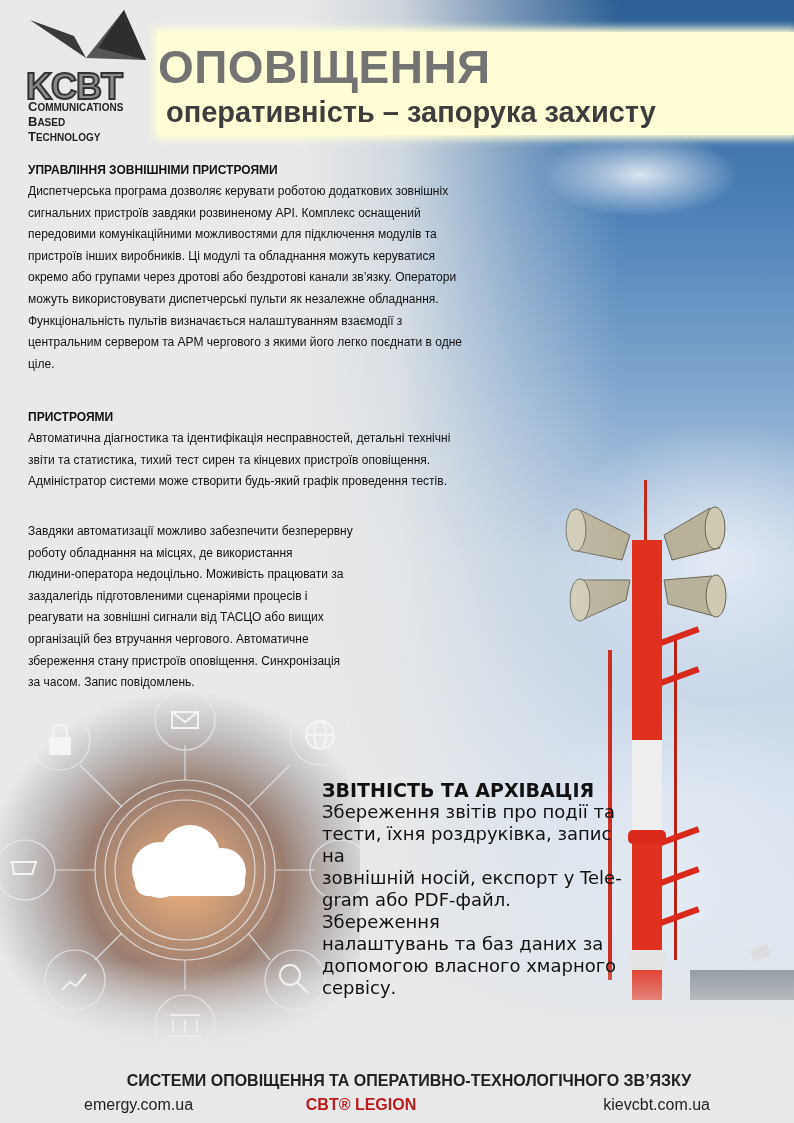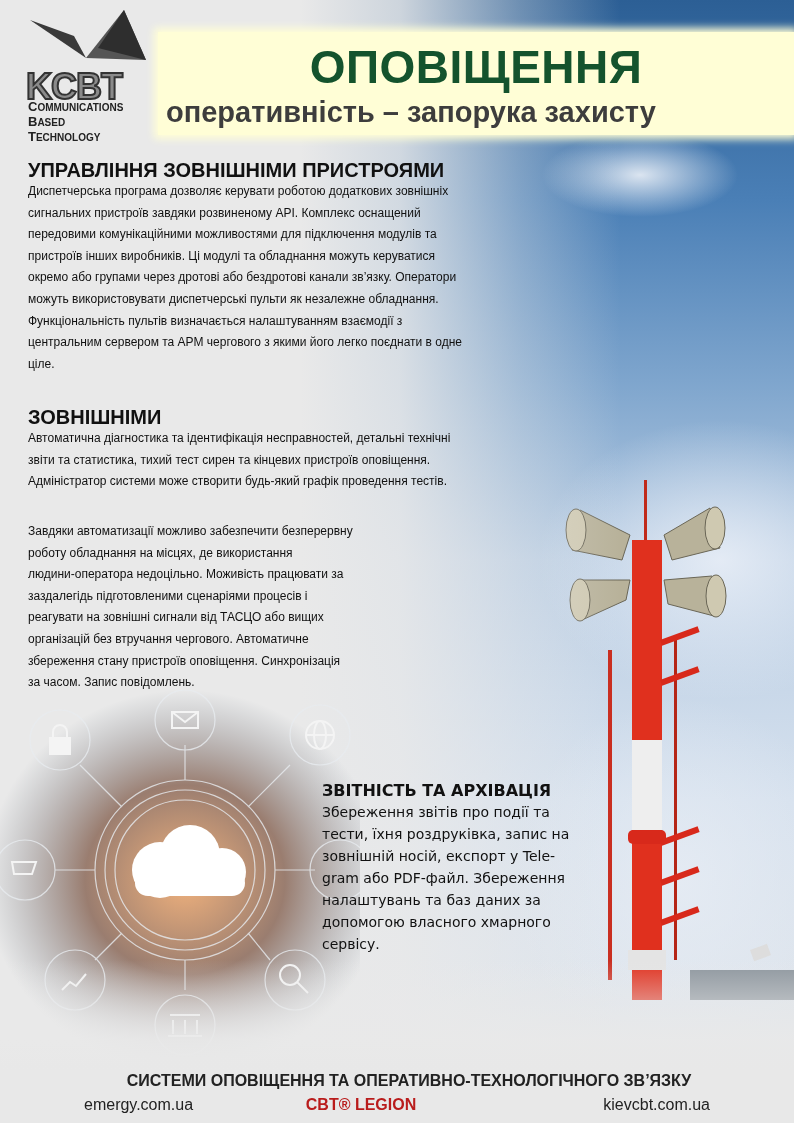--- a/index.html
+++ b/index.html
@@ -14,27 +14,27 @@
     background:linear-gradient(90deg,#e9e9e9 0px,#e9e9e9 300px,rgba(233,233,233,0.85) 400px,rgba(233,233,233,0.35) 520px,rgba(233,233,233,0) 620px);}
   .bottom-fade{position:absolute;left:0;top:960px;width:794px;height:163px;
     background:linear-gradient(180deg,rgba(233,233,233,0) 0,rgba(233,233,233,0.9) 80px,#e8e8e8 110px);}
   .logo{position:absolute;left:18px;top:8px;width:140px;height:140px;}
   .logo svg{position:absolute;left:10px;top:0;}
   .logo-kcbt{position:absolute;left:8px;top:58px;font:bold 36px "Liberation Sans",sans-serif;color:#8a8a8a;-webkit-text-stroke:2px #333;letter-spacing:-1px;}
   .logo-lines{position:absolute;left:10px;top:92px;font:bold 10px "Liberation Sans",sans-serif;color:#222;line-height:14px;}
   .logo-lines span.cap{font-size:13px;}
   .banner{position:absolute;left:158px;top:32px;width:636px;height:103px;background:#fffed6;
     box-shadow:0 0 8px 4px #fffed6;}
-  .title{position:absolute;left:0;width:636px;top:8px;text-align:center;font:bold 46px "Liberation Sans",sans-serif;color:#14532d;letter-spacing:0.5px;}
+  .title{position:absolute;left:0;width:636px;top:8px;text-align:left;font:bold 46px "Liberation Sans",sans-serif;color:#737373;letter-spacing:0.5px;}
   .subtitle{position:absolute;left:8px;top:64px;font:bold 29px "Liberation Sans",sans-serif;color:#3d3d3d;}
   .sec{position:absolute;font-family:"Liberation Sans",sans-serif;}
-  .sec h2{margin:0;font-size:20px;font-weight:bold;line-height:21px;color:#111;}
+  .sec h2{margin:0;font-size:12px;font-weight:bold;line-height:21px;color:#111;}
   .sec p{margin:0;font-size:12px;line-height:21.6px;color:#111;white-space:pre-line;}
-  .sec.archive h2{font-family:"DejaVu Sans",sans-serif;font-size:16px;}
-  .sec.archive p{font-family:"DejaVu Sans",sans-serif;font-size:14px;line-height:22px;}
+  .sec.archive h2{font-family:"DejaVu Sans",sans-serif;font-size:19px;}
+  .sec.archive p{font-family:"DejaVu Sans",sans-serif;font-size:18px;line-height:22px;}
   .tower{position:absolute;left:560px;top:480px;width:234px;height:520px;}
   .illus{position:absolute;left:0;top:690px;width:360px;height:380px;}
   .footer{position:absolute;left:0;top:1072px;width:794px;}
   .footer-title{position:absolute;left:12px;width:794px;top:0;text-align:center;font:bold 16px "Liberation Sans",sans-serif;color:#222;}
   .footer-left{position:absolute;left:84px;top:24px;font:16px "Liberation Sans",sans-serif;color:#222;}
   .footer-center{position:absolute;left:0;width:722px;top:24px;text-align:center;font:bold 16px "Liberation Sans",sans-serif;color:#b91c1c;}
   .footer-right{position:absolute;right:84px;top:24px;font:16px "Liberation Sans",sans-serif;color:#222;}
 </style>
 </head>
 <body>
@@ -152,21 +152,21 @@
 передовими комунікаційними можливостями для підключення модулів та
 пристроїв інших виробників. Ці модулі та обладнання можуть керуватися
 окремо або групами через дротові або бездротові канали зв’язку. Оператори
 можуть використовувати диспетчерські пульти як незалежне обладнання.
 Функціональність пультів визначається налаштуванням взаємодії з
 центральним сервером та АРМ чергового з якими його легко поєднати в одне
 ціле.</p>
 </div>
 
 <div class="sec" style="left:28px;top:407px;width:740px;">
-  <h2>ЗОВНІШНІМИ</h2>
+  <h2>ПРИСТРОЯМИ</h2>
   <p>Автоматична діагностика та ідентифікація несправностей, детальні технічні
 звіти та статистика, тихий тест сирен та кінцевих пристроїв оповіщення.
 Адміністратор системи може створити будь-який графік проведення тестів.</p>
 </div>
 
 <div class="sec" style="left:28px;top:521px;width:560px;">
   <p>Завдяки автоматизації можливо забезпечити безперервну
 роботу обладнання на місцях, де використання
 людини-оператора недоцільно. Моживість працювати за
 заздалегідь підготовленими сценаріями процесів і

